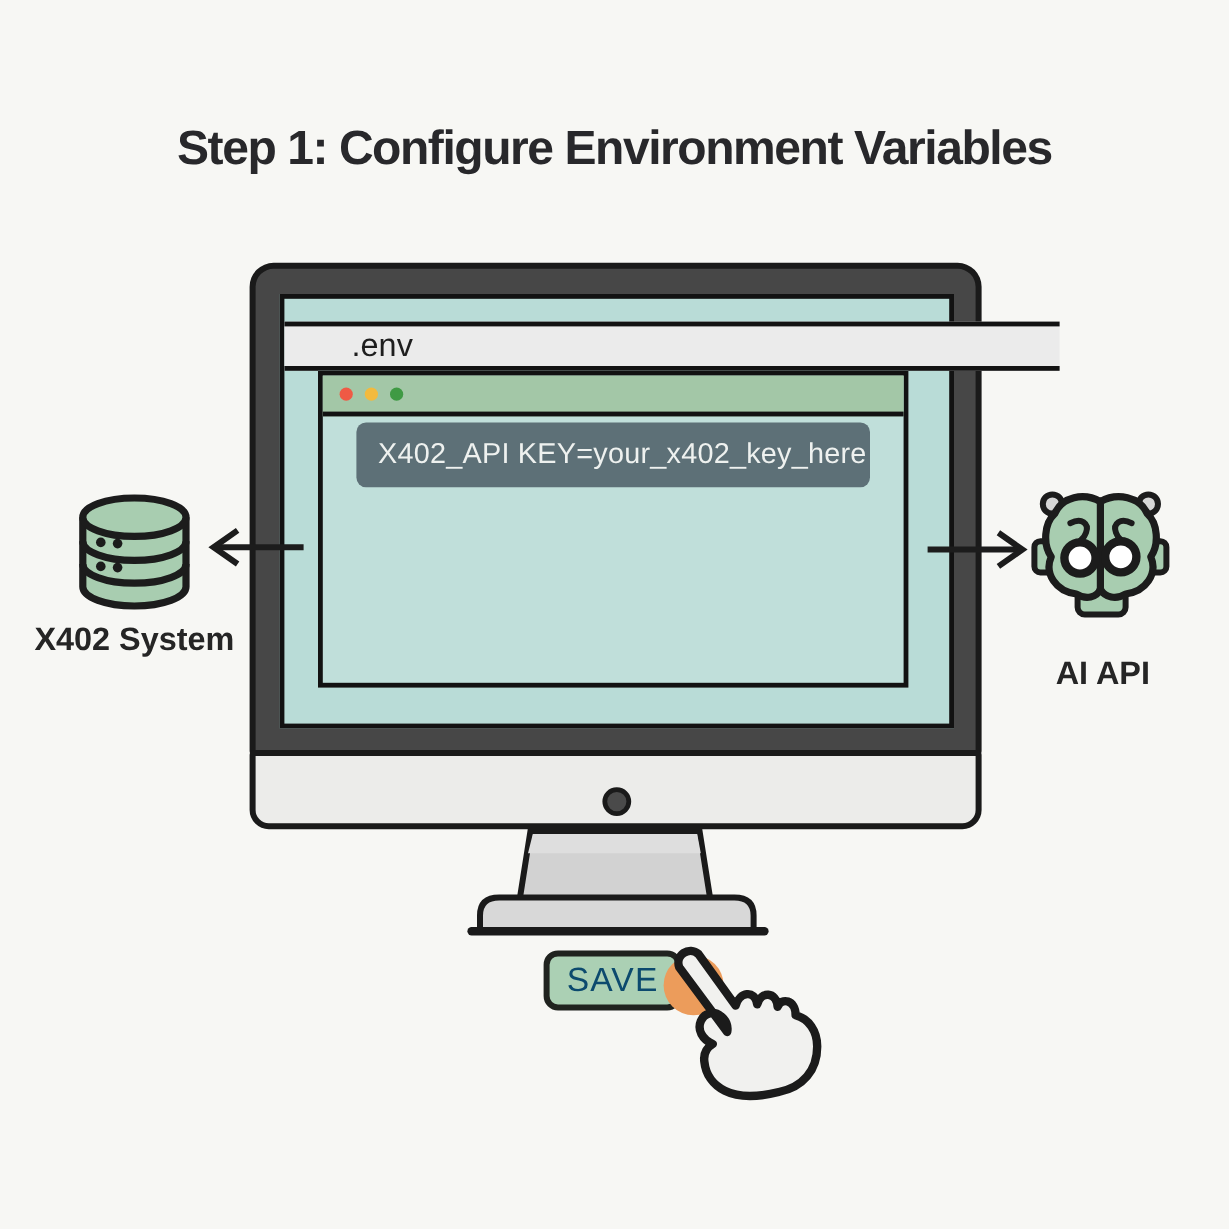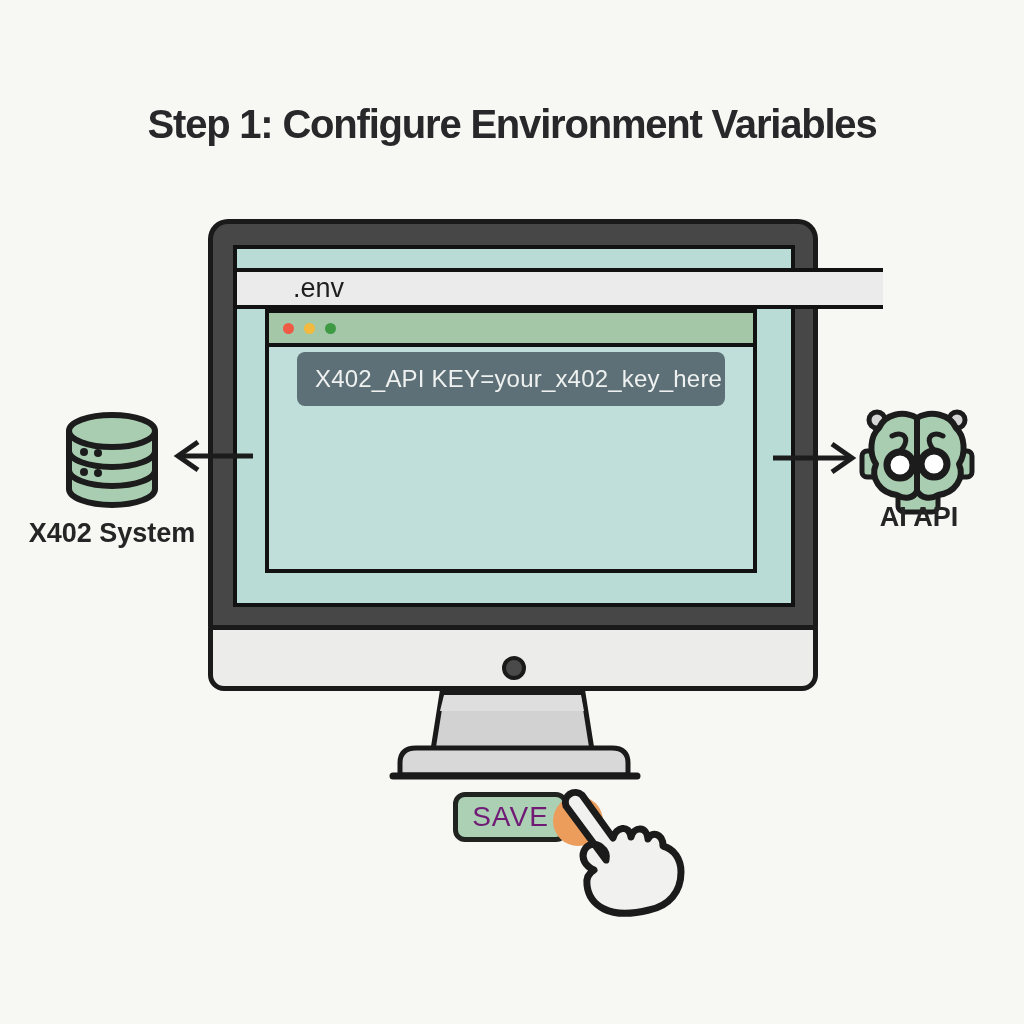--- a/index.html
+++ b/index.html
@@ -64,28 +64,28 @@
     display:flex; align-items:center; padding-left:18px;
     font-size:24px; color:#eef1ef; letter-spacing:0.2px; white-space:nowrap;
   }
 
   
   .node-label {
     position:absolute; text-align:center;
     font-size:27px; color:#252525; font-weight:700;
   }
   .label-left { left:22px; top:518px; width:180px; }
-  .label-right { left:853px; top:502px; width:132px; }
+  .label-right { left:853px; top:546px; width:132px; }
 
   
   .save-btn {
     position:absolute; left:453px; top:792px; width:115px; height:50px;
     background:#abd0b4; border:5px solid #20231f; border-radius:12px;
     display:flex; align-items:center; justify-content:center;
-    font-size:28px; color:#701a75; letter-spacing:1px; cursor:pointer;
+    font-size:28px; color:#0c4a6e; letter-spacing:1px; cursor:pointer;
   }
   .tap-circle {
     position:absolute; left:553px; top:796px; width:50px; height:50px;
     border-radius:50%; background:#ec9c5b;
   }
   svg { display:block; }
 </style>
 </head>
 <body>
 

